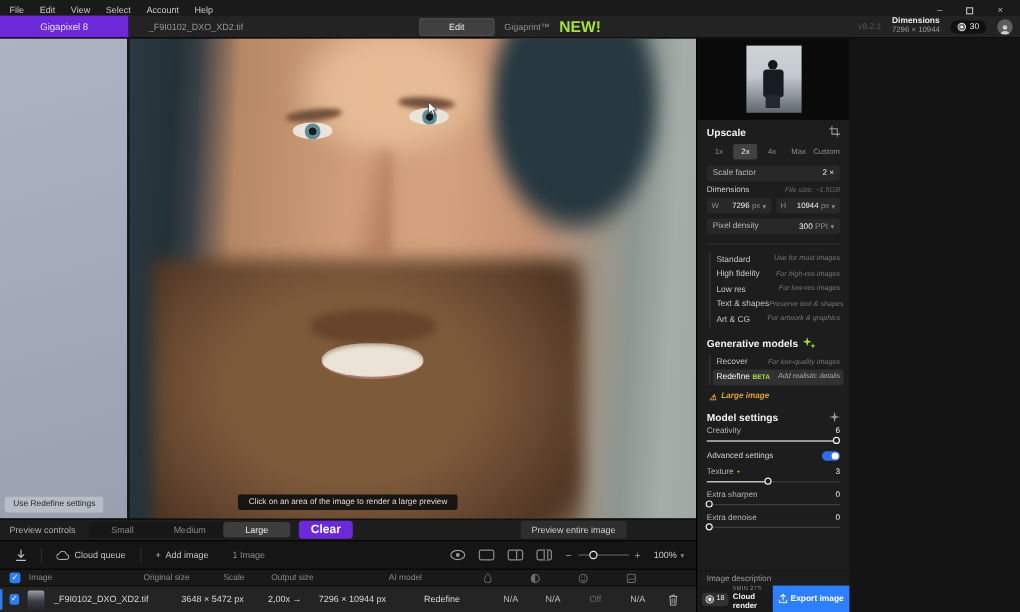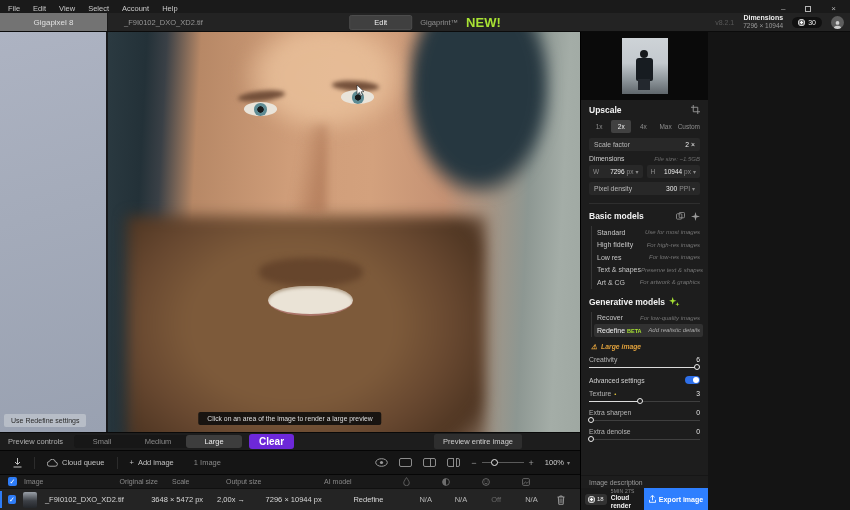--- a/index.html
+++ b/index.html
@@ -10,21 +10,21 @@
   
   .menubar { height:13px; background:#1a1a1a; display:flex; align-items:flex-end;
              justify-content:space-between; padding:0 8px; }
   .menus { display:flex; gap:13px; font-size:7.5px; color:#c9c9c9; }
   .winctl { display:flex; gap:20px; align-items:center; color:#b5b5b5; font-size:8px; padding-right:6px; }
   .maxbox { width:6px; height:6px; border:1px solid #b5b5b5; display:inline-block; }
 
   
   .titlebar { height:19px; background:#232323; display:flex; align-items:center;
               border-bottom:1px solid #0b0b0b; position:relative; }
-  .app-tab { width:108px; height:100%; background:#737373; display:flex; align-items:center;
+  .app-tab { width:108px; height:100%; background:#6d28d9; display:flex; align-items:center;
              justify-content:center; font-size:8px; color:#e0e0e0; border-right:1px solid #191919; }
   .file-tab { padding:0 16px; font-size:7.5px; color:#969696; }
   .tb-center { position:absolute; left:50%; transform:translateX(-50%); display:flex;
                align-items:center; gap:8px; }
   .edit-btn { background:#404040; color:#eee; font-size:7.5px; padding:2px 24px; border-radius:2px;
               border:1px solid #4c4c4c; }
   .gigaprint { font-size:7.5px; color:#8f8f8f; }
   .new-badge { font-size:13px; color:#a8e234; font-weight:bold; }
   .tb-right { margin-left:auto; display:flex; align-items:center; gap:9px; padding-right:6px; }
   .version { font-size:7px; color:#585858; }
@@ -121,21 +121,21 @@
   .trow { flex:1; background:#242424; display:flex; align-items:center; padding:0 8px;
           font-size:7.5px; color:#d8d8d8; position:relative; border-top:1px solid #101010; }
   .sel-bar { position:absolute; left:0; top:2px; bottom:2px; width:2px; background:#2e7cf6; }
   .cb { width:9px; height:9px; border-radius:2px; background:#2e7cf6; display:flex;
         align-items:center; justify-content:center; color:#fff; font-size:7px; line-height:1;
         margin-right:7px; }
   .row-thumb { width:14px; height:16px; border-radius:2px; margin-right:8px;
     background:linear-gradient(180deg,#9aa0a8 0%,#3c4046 55%,#23262a 100%); }
   .c-name { flex:1; display:flex; align-items:center; }
   .c-orig { width:90px; text-align:right; }
-  .c-scale { width:46px; text-align:left; margin-left:14px; white-space:nowrap; }
+  .c-scale { width:46px; text-align:center; margin-left:14px; white-space:nowrap; }
   .c-out { width:86px; margin-left:8px; }
   .c-model { width:62px; margin-left:12px; }
   .c-i { width:40px; text-align:center; color:#b8b8b8; display:flex; justify-content:center; }
   .c-i.dim { color:#6a6a6a; }
   .c-trash { width:26px; display:flex; justify-content:center; }
 
   
   .sidebar { width:128px; background:#1d1d1d; border-left:1px solid #000; display:flex;
              flex-direction:column; overflow:hidden; }
   .thumb-wrap { height:68px; background:#0a0a0a; display:flex; align-items:center;
@@ -455,32 +455,20 @@
           <span class="val">
             <span>300</span>
             <span style="color:#8d8d8d">PPI</span>
             <span class="chev">▾</span>
           </span>
         </div>
       </div>
 
       <div class="sb-divider"></div>
 
-      <div class="sb sb-h models-h">
-        <span>Basic models</span>
-        <span class="h-icons">
-          <svg width="9" height="8" viewBox="0 0 10 9">
-            <rect x="0.5" y="2" width="6" height="6" rx="1" fill="none" stroke="#9a9a9a" stroke-width="0.9"></rect>
-            <rect x="3.5" y="0.5" width="6" height="6" rx="1" fill="none" stroke="#9a9a9a" stroke-width="0.9"></rect>
-          </svg>
-          <svg width="9" height="9" viewBox="0 0 10 10">
-            <path d="M5 0 L6 4 L10 5 L6 6 L5 10 L4 6 L0 5 L4 4 Z" fill="#9a9a9a"></path>
-          </svg>
-        </span>
-      </div>
 
       <div class="sb">
         <div class="model-list">
           <div class="model-item">
             <span class="m-name">Standard</span>
             <span class="m-desc">Use for most images</span>
           </div>
           <div class="model-item">
             <span class="m-name">High fidelity</span>
             <span class="m-desc">For high-res images</span>
@@ -522,20 +510,26 @@
             </span>
             <span class="m-desc">Add realistic details</span>
           </div>
         </div>
         <div class="warning-row">
           <span>⚠</span>
           <span>Large image</span>
         </div>
       </div>
 
+      <div class="sb sb-h ms-h">
+        <span>Model settings</span>
+        <svg width="9" height="9" viewBox="0 0 10 10">
+          <path d="M5 0 L6 4 L10 5 L6 6 L5 10 L4 6 L0 5 L4 4 Z" fill="#9a9a9a"></path>
+        </svg>
+      </div>
 
       <div class="sb">
         <div class="slider-block">
           <div class="sl-row">
             <span class="sl-label">Creativity</span>
             <span class="sl-val">6</span>
           </div>
           <div class="sl-track">
               <div class="sl-line"></div>
               <div class="sl-fill" style="width: 97%;"></div>

